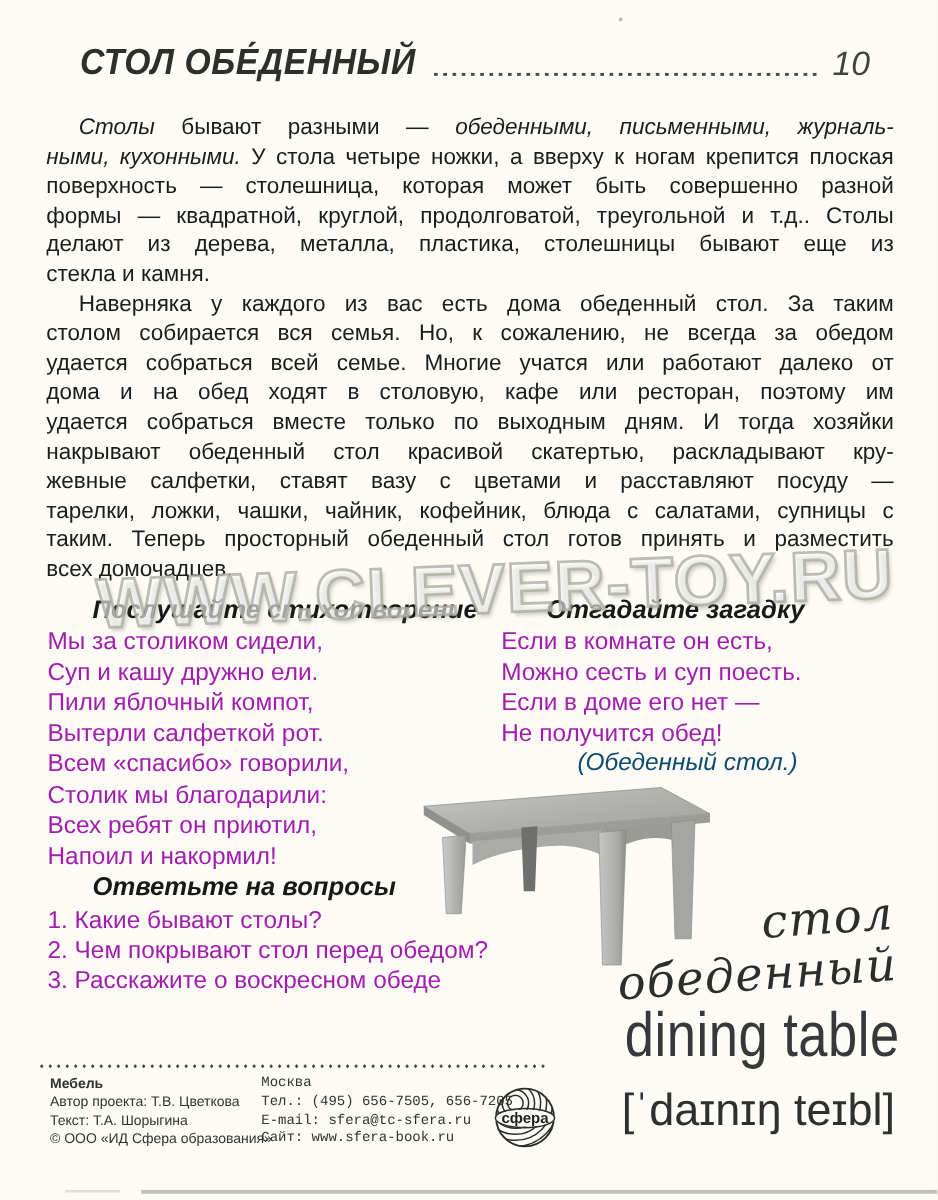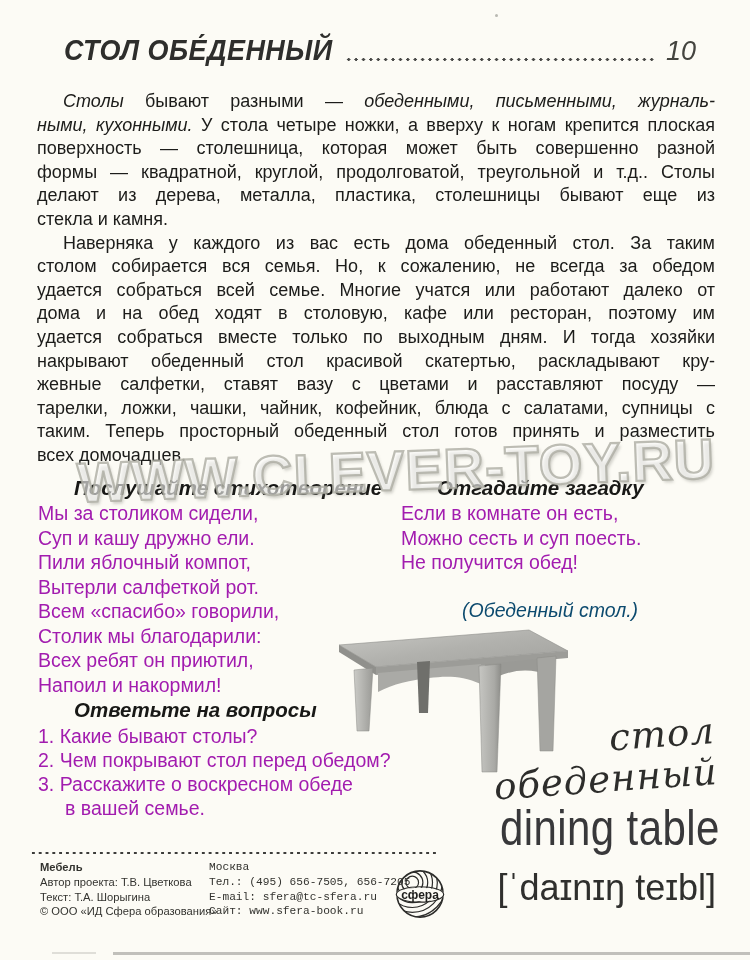--- a/index.html
+++ b/index.html
@@ -109,30 +109,30 @@
       <div class="ln"><span>Всем «спасибо» говорили,</span></div>
       <div class="ln"><span>Столик мы благодарили:</span></div>
       <div class="ln"><span>Всех ребят он приютил,</span></div>
       <div class="ln"><span>Напоил и накормил!</span></div>
     </div>
 
   <div class="subhead" style="left:401px;top:476px;">Отгадайте загадку</div>
   <div class="col-lines riddle" style="left:401px;top:501px;">
       <div class="ln"><span>Если в комнате он есть,</span></div>
       <div class="ln"><span>Можно сесть и суп поесть.</span></div>
+      <div class="ln"><span>Если в доме его нет —</span></div>
       <div class="ln"><span>Не получится обед!</span></div>
     </div>
   <div class="answer">(Обеденный стол.)</div>
 
   <div class="subhead" style="left:38px;top:698px;">Ответьте на вопросы</div>
   <div class="col-lines questions" style="left:38px;top:724px;">
       <div class="ln"><span>1. Какие бывают столы?</span></div>
       <div class="ln"><span>2. Чем покрывают стол перед обедом?</span></div>
       <div class="ln"><span>3. Расскажите о воскресном обеде</span></div>
-      <div class="ln ind last"><span>в вашей семье.</span></div>
     </div>
 
   <svg class="tableimg" viewBox="0 0 240 160" aria-hidden="true">
     <defs>
       <linearGradient id="gTop" x1="0" y1="0" x2="1" y2="1">
         <stop offset="0" stop-color="#c8c8c4"></stop>
           <stop offset=".5" stop-color="#b1b1ad"></stop>
           <stop offset="1" stop-color="#a2a29e"></stop>
       </linearGradient>
       <linearGradient id="gLegL" x1="0" y1="0" x2="1" y2="0">

